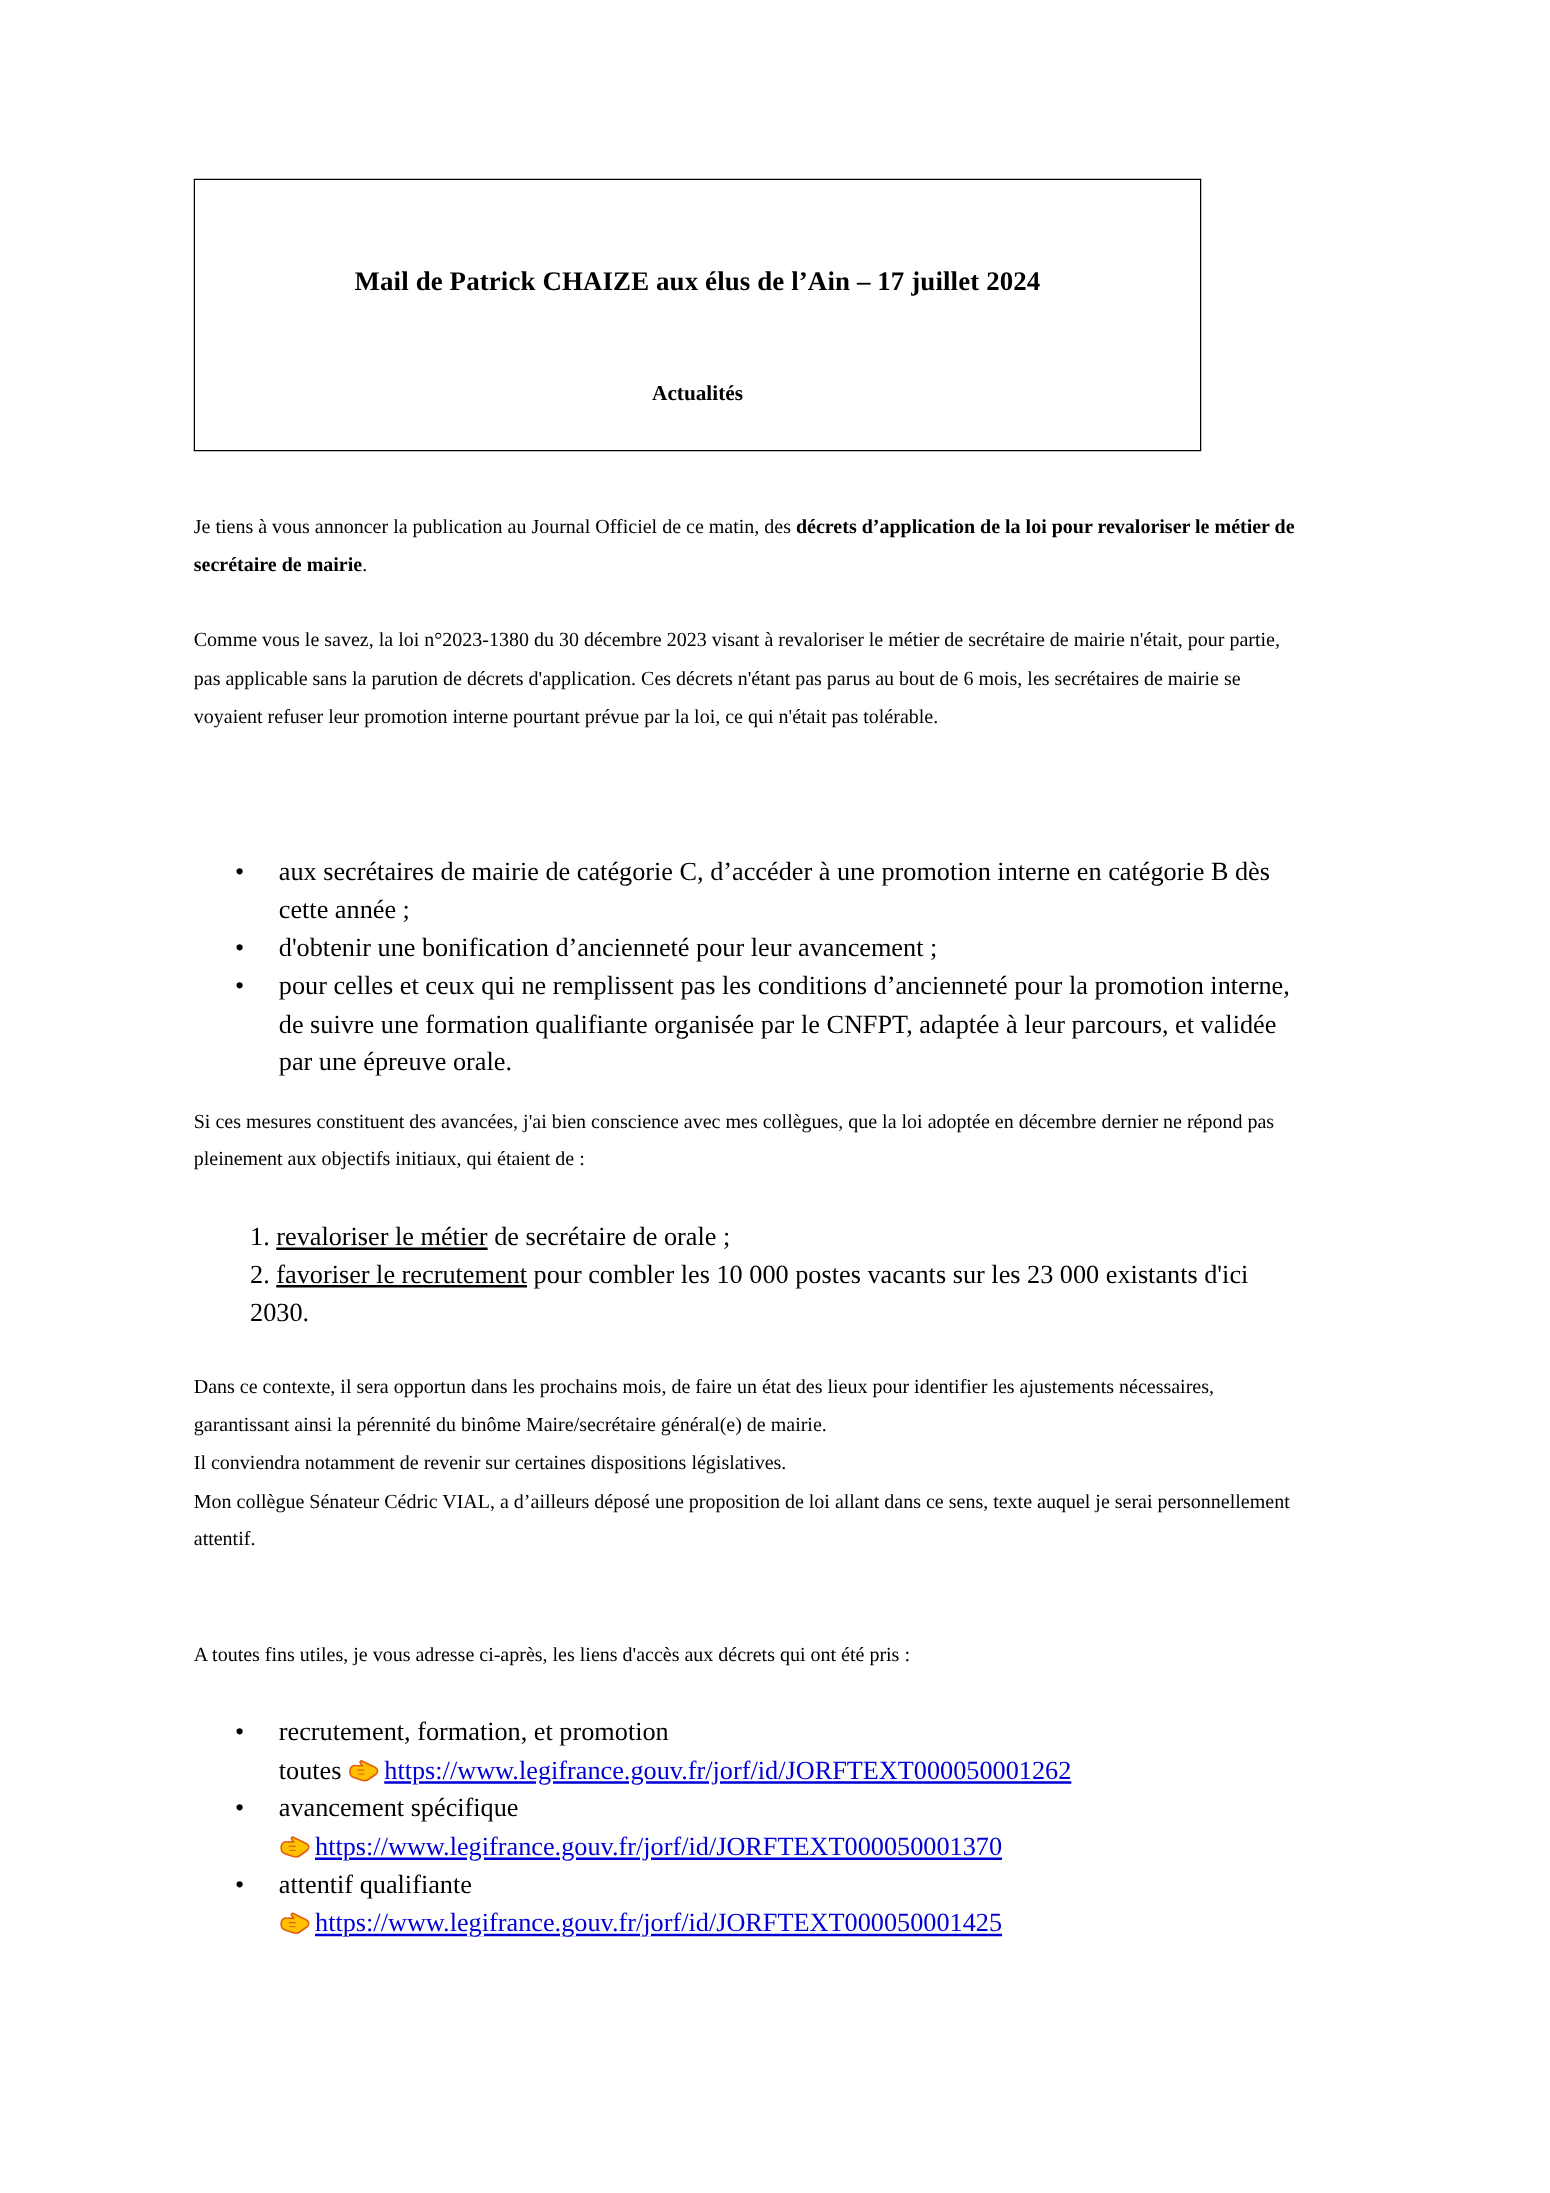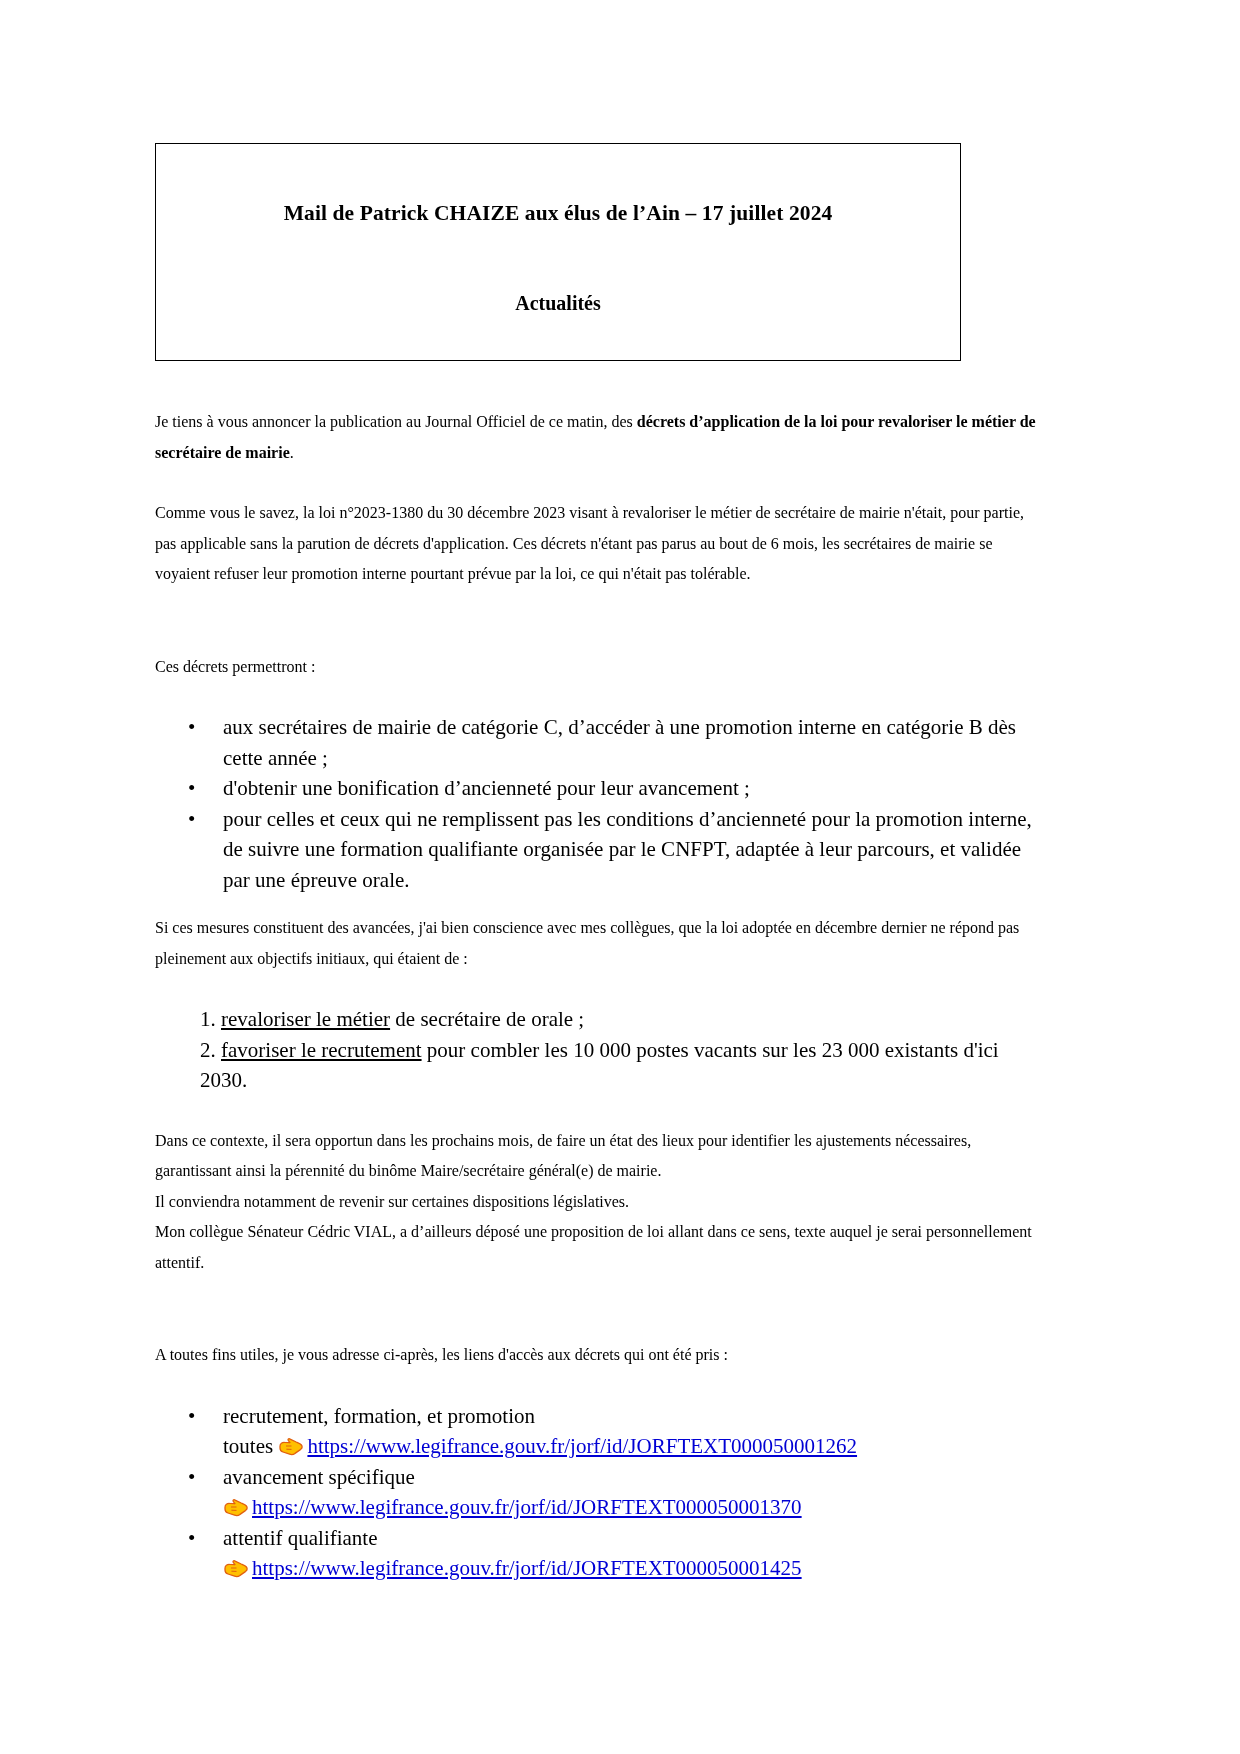--- a/index.html
+++ b/index.html
@@ -29,35 +29,35 @@
     top: 143px;
     width: 890px;
   }
 
   
   .header-box {
     border: 1px solid #000000;
     width: 806px;
     height: 218px;
     box-sizing: border-box;
-    padding: 0;
+    padding: 12px;
     position: relative;
   }
   .header-title {
     text-align: center;
     font-weight: bold;
     font-size: 21.5px;
     line-height: 26px;
     margin-top: 56px;
     letter-spacing: 0.1px;
   }
   .header-sub {
     text-align: center;
     font-weight: bold;
-    font-size: 20px;
+    font-size: 17px;
     line-height: 26px;
     margin-top: 64px;
   }
 
   
   .para {
     font-size: 16px;
     line-height: 30.5px;
     margin: 0;
     text-align: left;
@@ -132,21 +132,20 @@
     <div class="gap-lg"></div>
 
     <p class="para"><span>Je tiens à vous annoncer la publication au Journal Officiel de ce matin, des </span><span class="bold">décrets d’application de la loi pour revaloriser le métier de secrétaire de mairie</span><span>.</span></p>
 
     <div class="gap-md"></div>
 
     <p class="para">Comme vous le savez, la loi n°2023-1380 du 30 décembre 2023 visant à revaloriser le métier de secrétaire de mairie n'était, pour partie, pas applicable sans la parution de décrets d'application. Ces décrets n'étant pas parus au bout de 6 mois, les secrétaires de mairie se voyaient refuser leur promotion interne pourtant prévue par la loi, ce qui n'était pas tolérable.</p>
 
     <div class="gap-xl"></div>
 
-    <p class="para">Ces décrets permettront :</p>
 
     <div class="gap-md"></div>
 
     <ul class="bullets">
       <li>
         <span class="dot">•</span>
         <span>aux secrétaires de mairie de catégorie C, d’accéder à une promotion interne en catégorie B dès cette année ;</span>
       </li>
       <li>
         <span class="dot">•</span>

